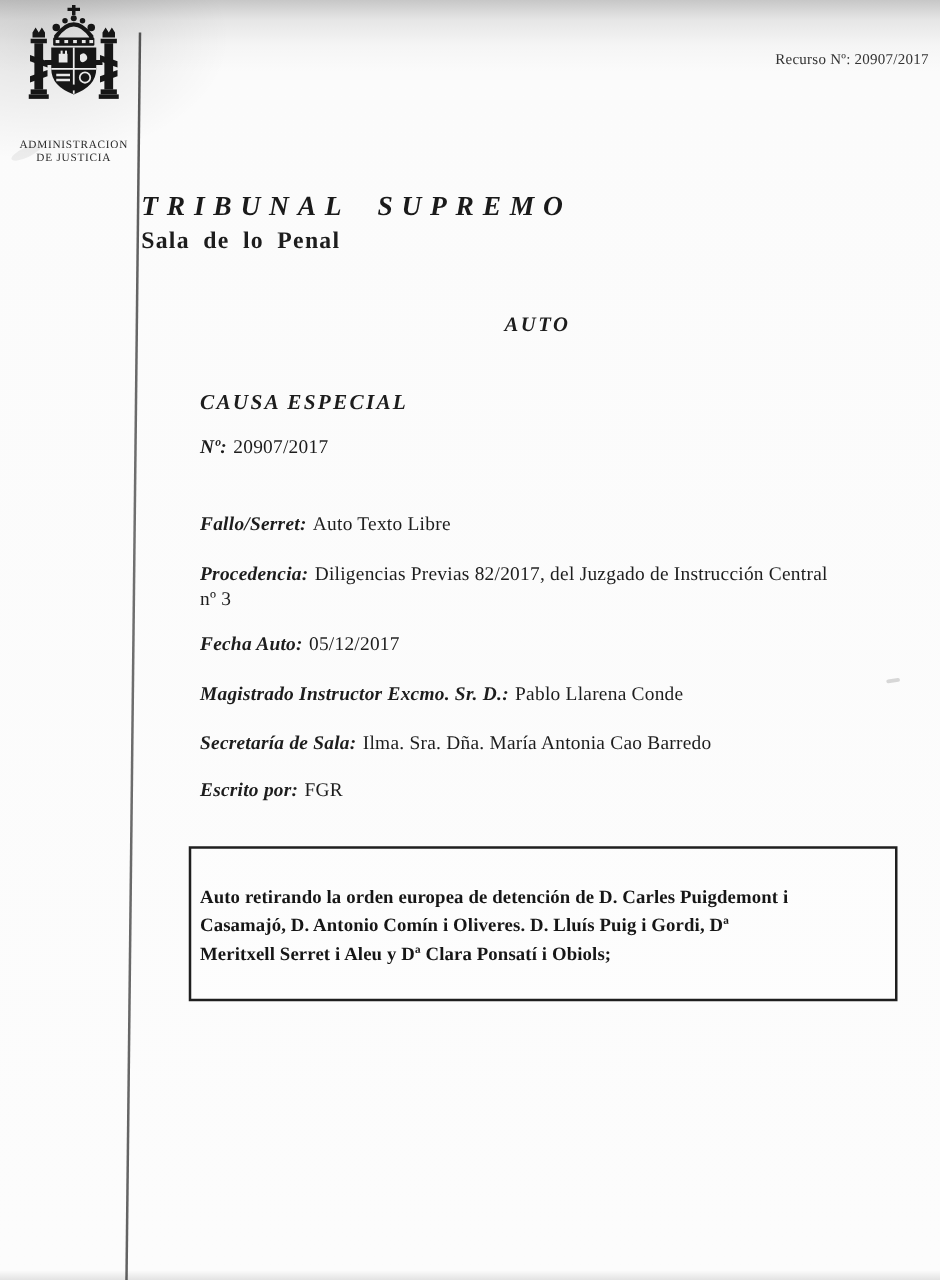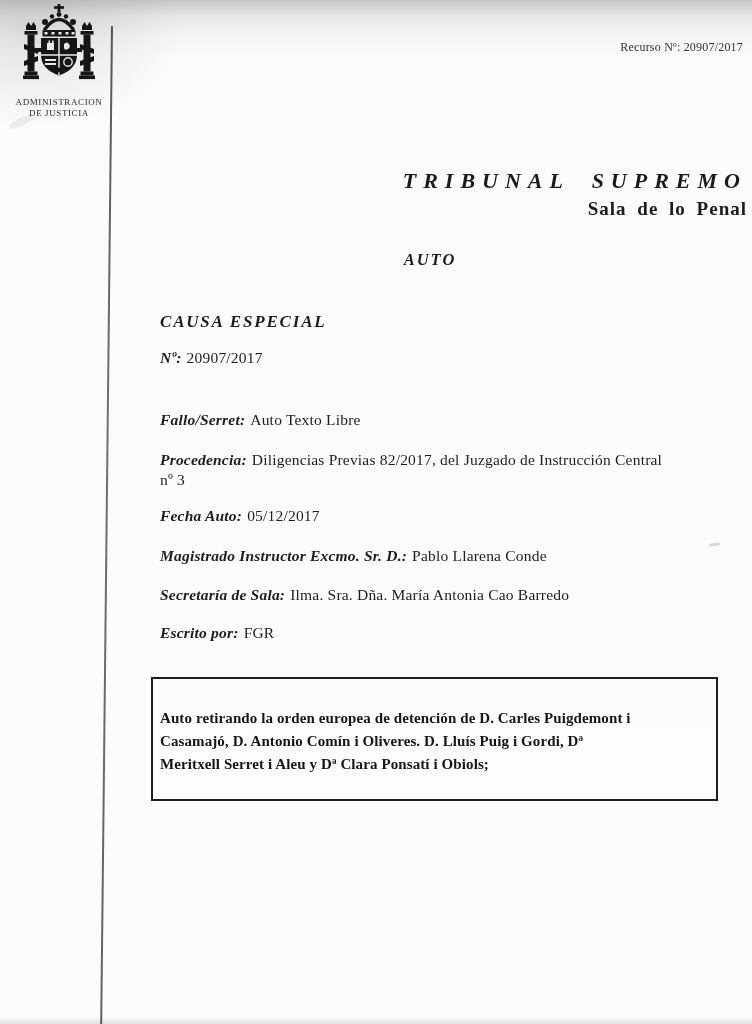--- a/index.html
+++ b/index.html
@@ -19,27 +19,27 @@
 
   
   .margin-line{
     position:absolute; left:111px; top:26px; width:1.6px; height:998px;
     background:linear-gradient(180deg,#3a3a3a,#585858 40%,#474747);
     transform:rotate(0.62deg); transform-origin:top center; opacity:.85;
   }
 
   
   .emblem-block{ position:absolute; left:10px; top:4px; width:98px; text-align:center; }
-  .emblem-caption{ margin-top:1px; font-size:9px; letter-spacing:.6px; line-height:11px; color:#2a2a2a; }
+  .emblem-caption{ margin-top:13px; font-size:9px; letter-spacing:.6px; line-height:11px; color:#2a2a2a; }
 
   
   .recurso{ position:absolute; top:40px; right:9px; font-size:12px; color:#333; letter-spacing:.2px; }
 
   
-  .title-block{ position:absolute; left:113px; top:168px; width:634px; text-align:right; }
+  .title-block{ position:absolute; left:113px; top:152px; width:634px; text-align:left; }
   .court{ font-style:italic; font-weight:600; font-size:22px; letter-spacing:7px; word-spacing:10px; color:#1a1a1a; }
   .chamber{ margin-top:4px; font-weight:bold; font-size:19px; letter-spacing:1px; word-spacing:5px; }
   .doc-type{ position:absolute; left:113px; top:250px; width:634px; text-align:center;
              font-style:italic; font-weight:bold; font-size:16.5px; letter-spacing:2px; }
 
   
   .causa{ position:absolute; left:160px; top:312px; font-style:italic; font-weight:bold; font-size:17px; letter-spacing:1.8px; }
   .numero{ position:absolute; left:160px; top:349px; font-size:15.5px; }
   .field-row{ position:absolute; left:160px; width:600px; font-size:15.5px; line-height:20px; }
   .flabel{ font-style:italic; font-weight:bold; margin-right:5px; letter-spacing:.2px;margin-top:12px; }

